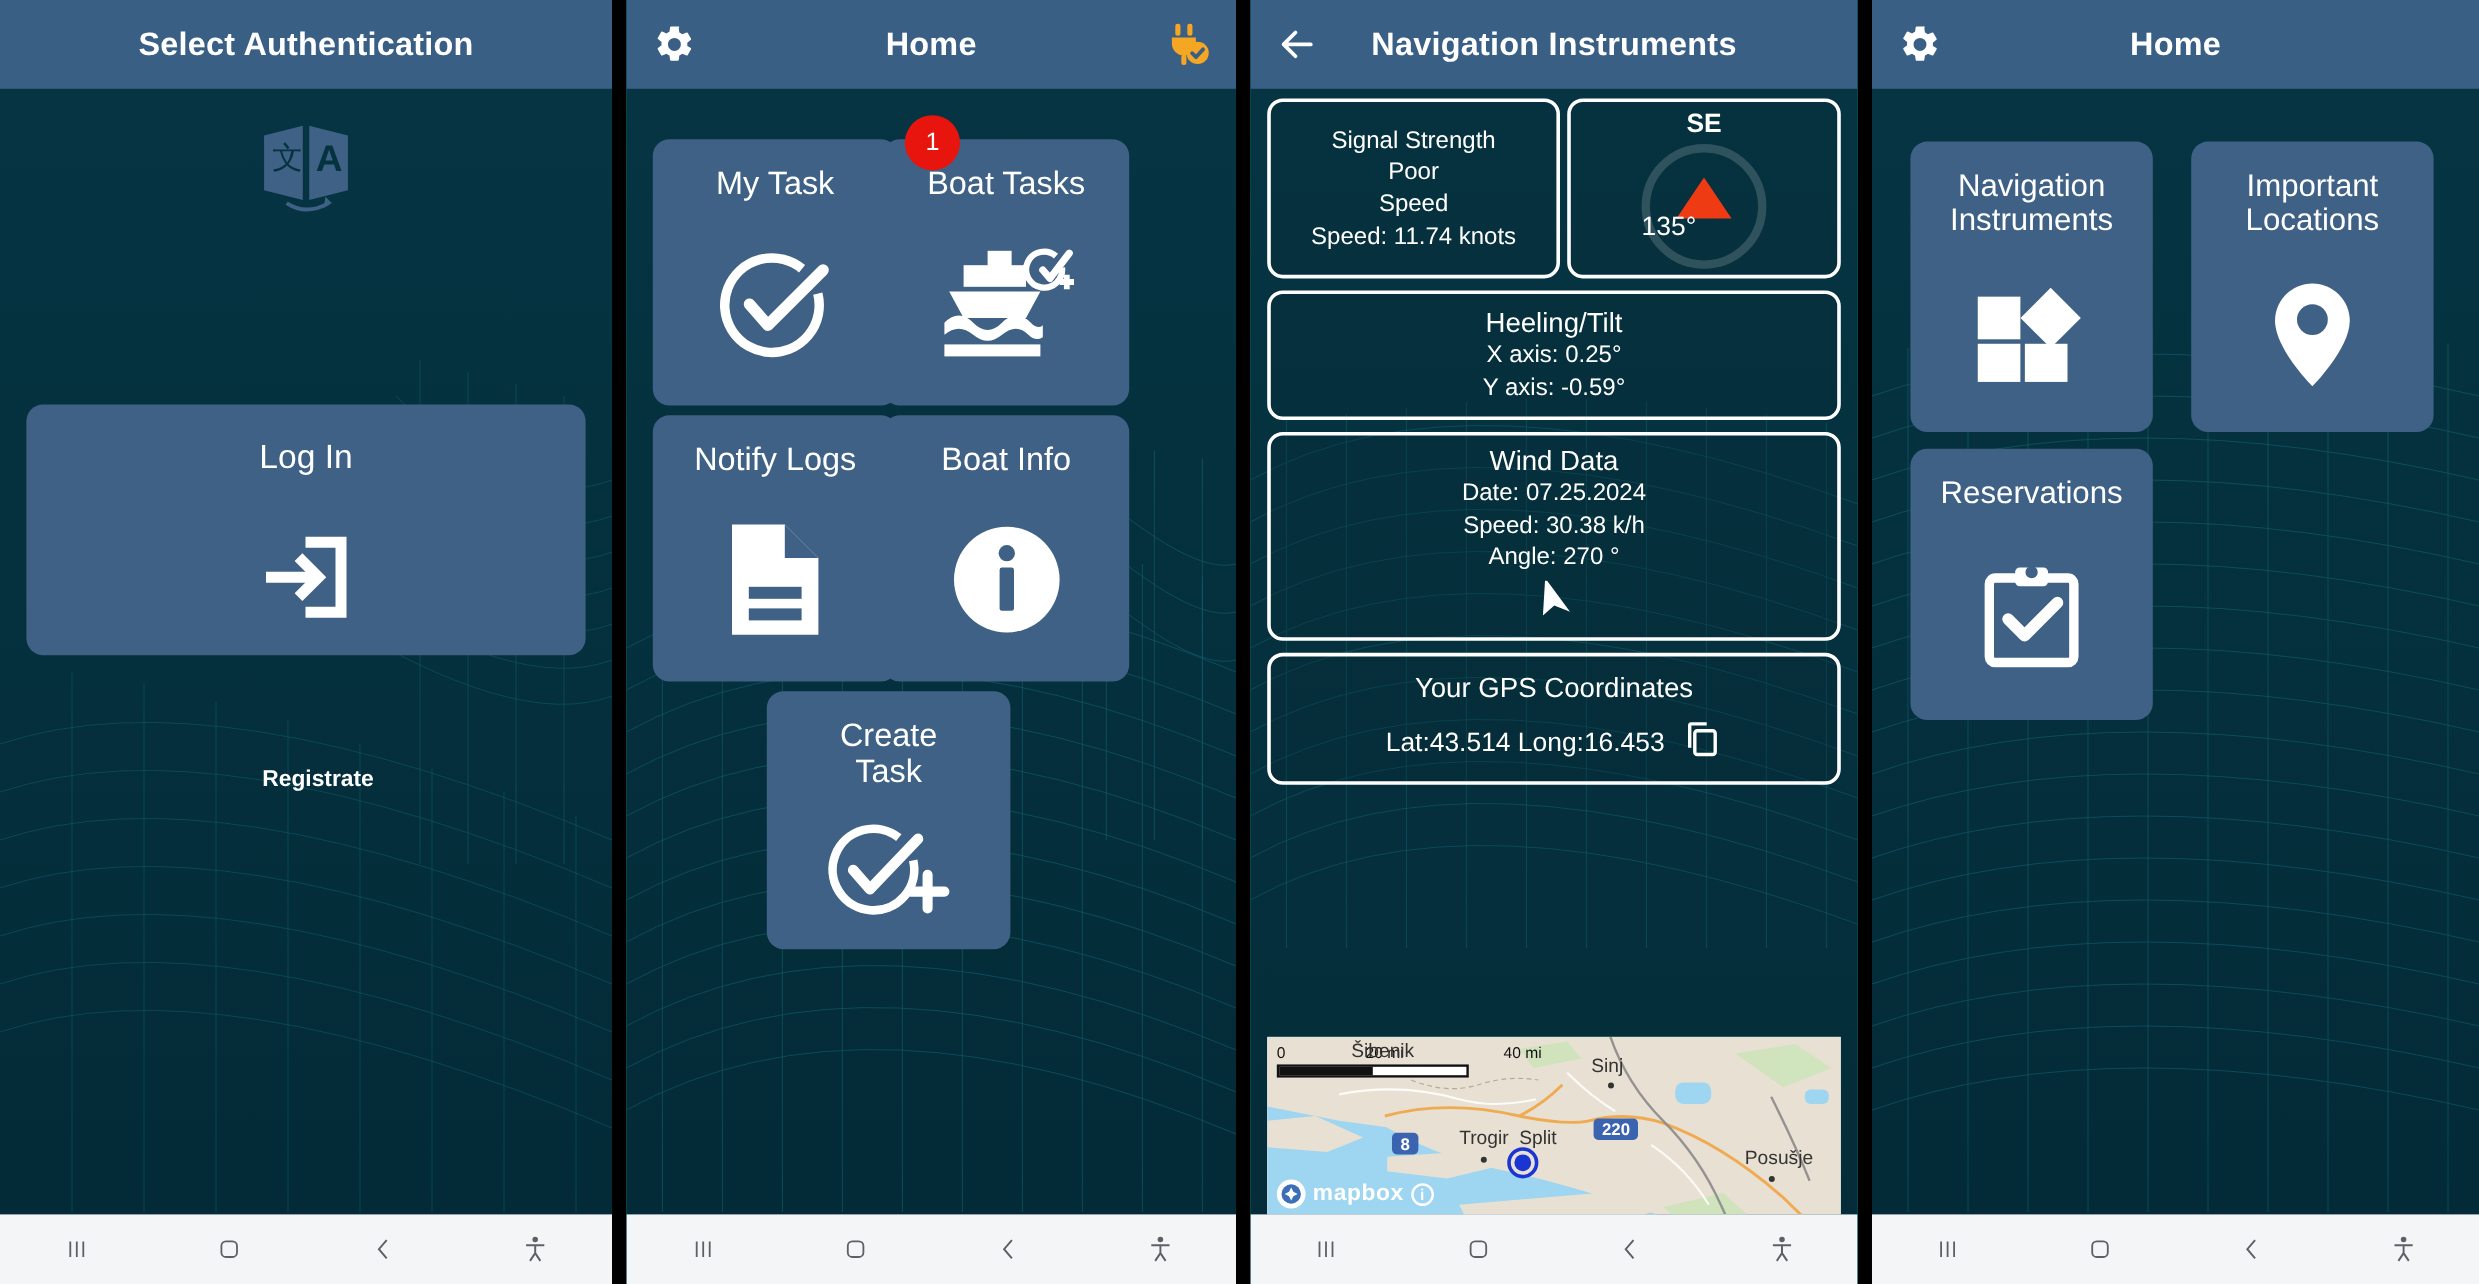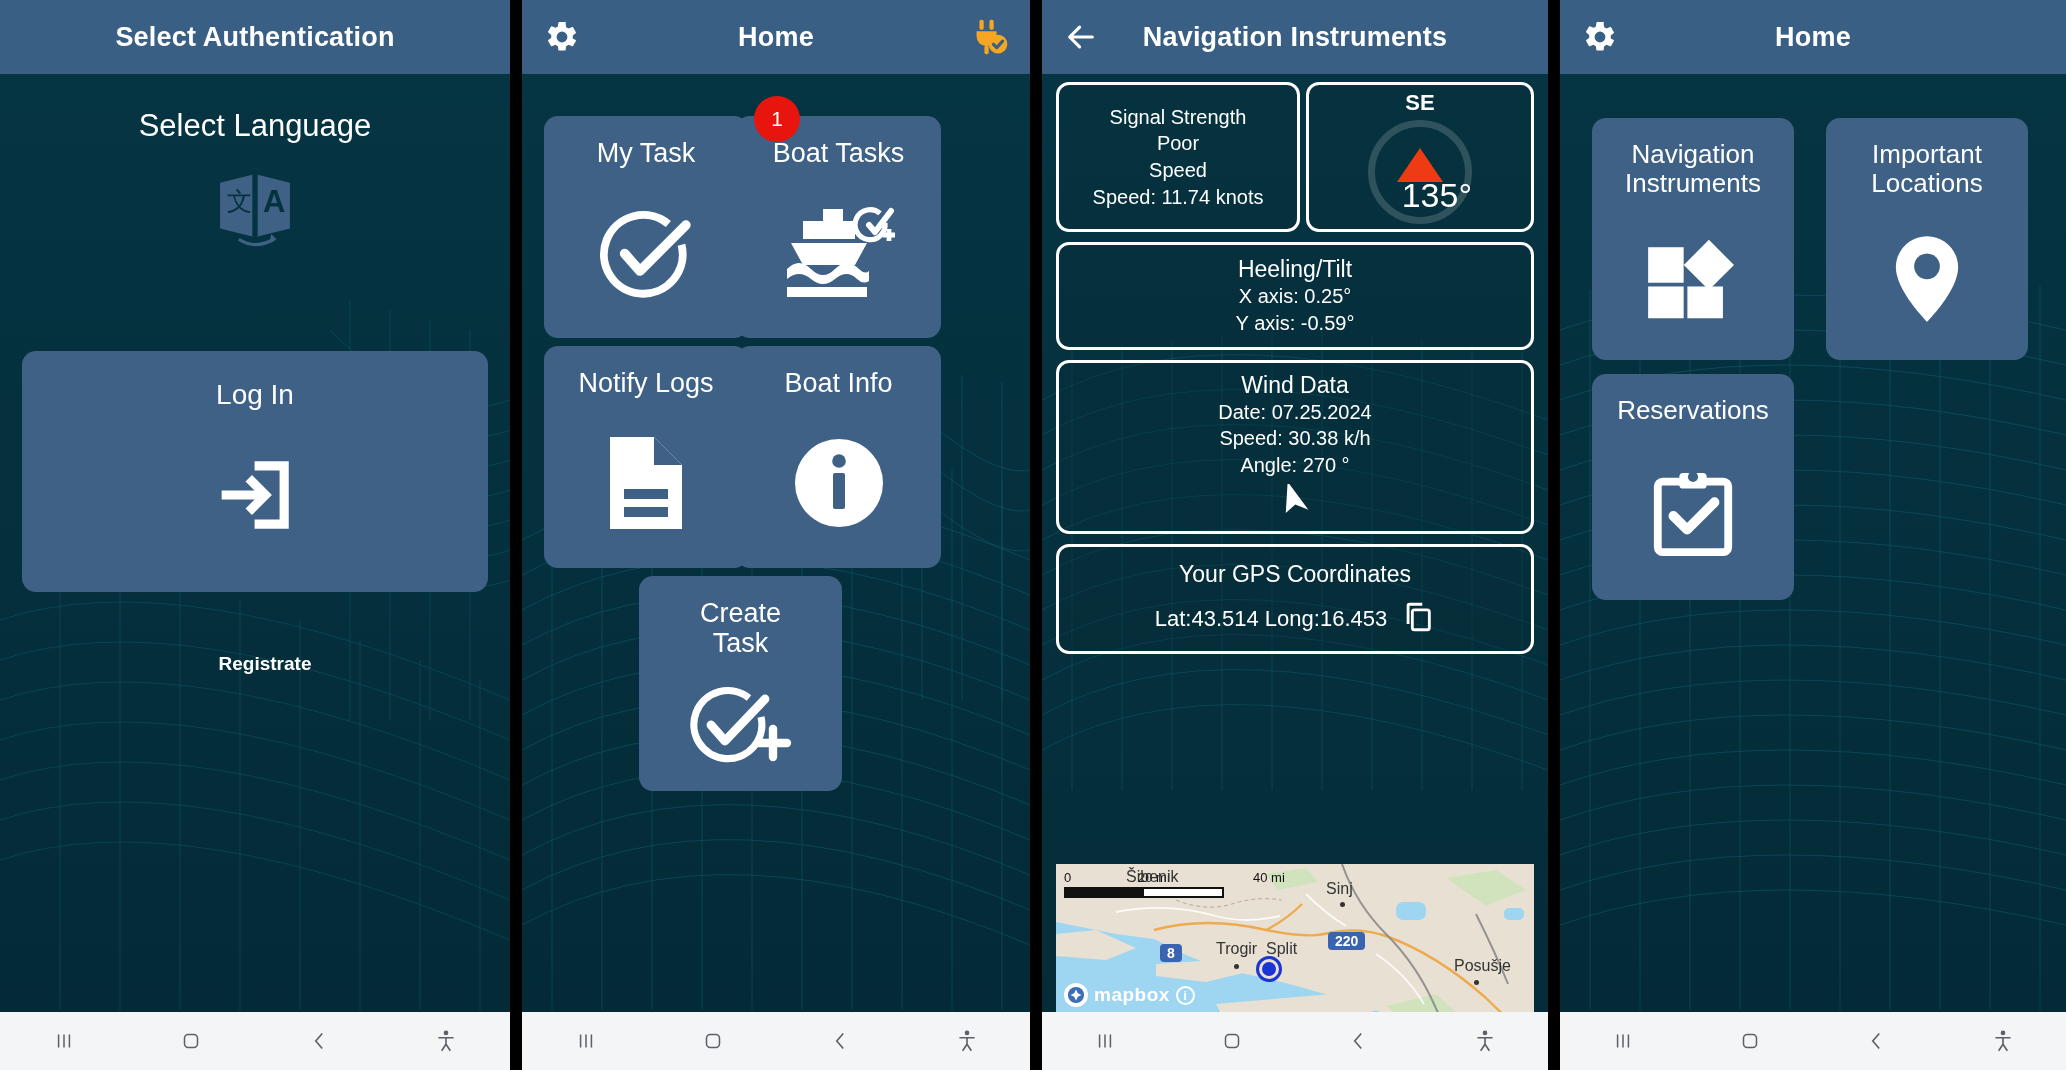--- a/index.html
+++ b/index.html
@@ -42,21 +42,21 @@
     height:58px; flex:0 0 58px; background:#f4f5f7;
     display:flex; align-items:center; justify-content:space-around;
     position:relative; z-index:5;
   }
   .navbar span { color:#5d6066; display:flex; align-items:center; justify-content:center; }
 
   
   .p1-title { text-align:center; color:#fff; font-size:31px; margin-top:34px; font-weight:400; }
   .p1-langicon { display:flex; justify-content:center; margin-top:20px; }
   .login-card {
-    position:absolute; left:22px; right:22px; top:243px; height:241px;
+    position:absolute; left:22px; right:22px; top:243px; height:209px;
     background:#3f6185; border-radius:14px;
     display:flex; flex-direction:column; align-items:center;
   }
   .login-card .lbl { color:#fff; font-size:28px; margin-top:28px; }
   .login-card .ico { margin-top:34px; }
   .registrate { position:absolute; left:0; right:0; top:545px; text-align:center; color:#fff; font-weight:bold; font-size:19px;padding-left:20px; }
 
   
   .tile {
     position:absolute; background:#3f6185; border-radius:14px;
@@ -83,21 +83,21 @@
   .gps-row { display:flex; align-items:center; gap:14px; margin-top:12px;justify-content:flex-end; }
   .gps-row .coords { font-size:22px; }
 
   
   .compass-wrap { display:flex; flex-direction:column; align-items:center; }
   .compass-label { font-size:22px; font-weight:bold; color:#fff; margin-bottom:4px; }
   .compass-dial { position:relative; width:104px; height:104px; }
   .compass-ring { position:absolute; inset:0; border:7px solid rgba(255,255,255,0.17); border-radius:50%; }
   .compass-needle { position:absolute; left:50%; top:28px; transform:translateX(-50%);
     width:0;height:0;border-left:23px solid transparent;border-right:23px solid transparent;border-bottom:34px solid #ef3b14; }
-  .compass-deg { position:absolute; left:0; right:0; top:56px; text-align:right; color:#fff; font-size:34px; }
+  .compass-deg { position:absolute; left:0; right:0; top:56px; text-align:left; color:#fff; font-size:22px; }
 
   
   .mapbox-map { position:absolute; left:14px; right:14px; bottom:0; top:790px; overflow:hidden; background:#a9d4ef; }
   .map-land { position:absolute; inset:0; background:#e8e0d2; }
   .map-label { position:absolute; font-size:16px; color:#333; white-space:nowrap; }
   .map-dot { position:absolute; width:5px; height:5px; background:#333; border-radius:50%; }
   .map-shield { position:absolute; background:#3a64b0; color:#fff; font-size:14px; font-weight:bold;
      border-radius:4px; padding:1px 7px; }
   .map-scale { position:absolute; left:8px; top:6px; color:#111; font-size:13px; }
   .map-scalebar { position:absolute; left:8px; top:23px; width:160px; height:11px; border:2px solid #111; background:#fff; }
@@ -153,21 +153,20 @@
           <path d="M470,330 L470,720"></path>
       </g>
     </svg>
 
     <div class="appbar">
       <div class="appbar-title">Select Authentication</div>
     </div>
 
     <div class="screen">
       <div class="screen-inner">
-        <div class="p1-title">Select Language</div>
         <div class="p1-langicon">
           <svg width="86" height="86" viewBox="0 0 64 64">
             <g fill="#3f6185">
               <path d="M6,14 L30,8 L30,54 L6,48 Z"></path>
               <path d="M34,8 L58,14 L58,48 L34,54 Z"></path>
             </g>
             <g fill="#04323f">
               <text x="11" y="34" font-family="Liberation Sans, sans-serif" font-size="19">文</text>
               <text x="38" y="36" font-family="Liberation Sans, sans-serif" font-size="23" font-weight="bold">A</text>
             </g>

